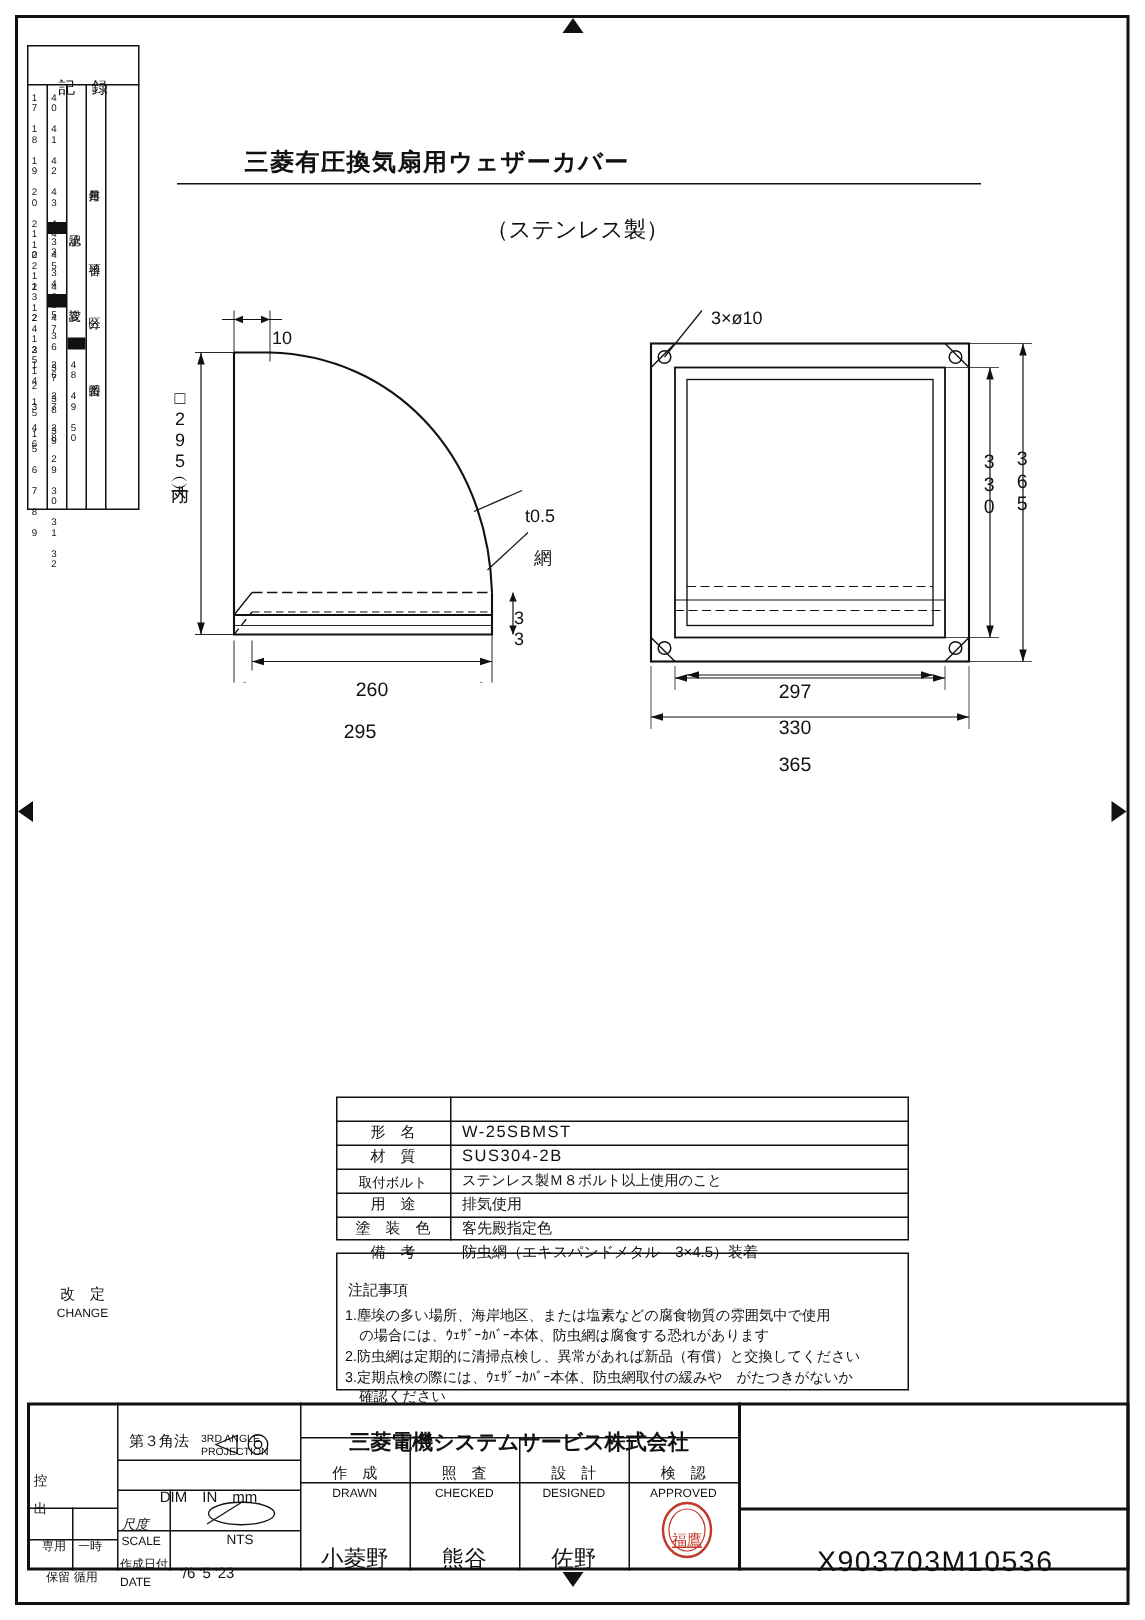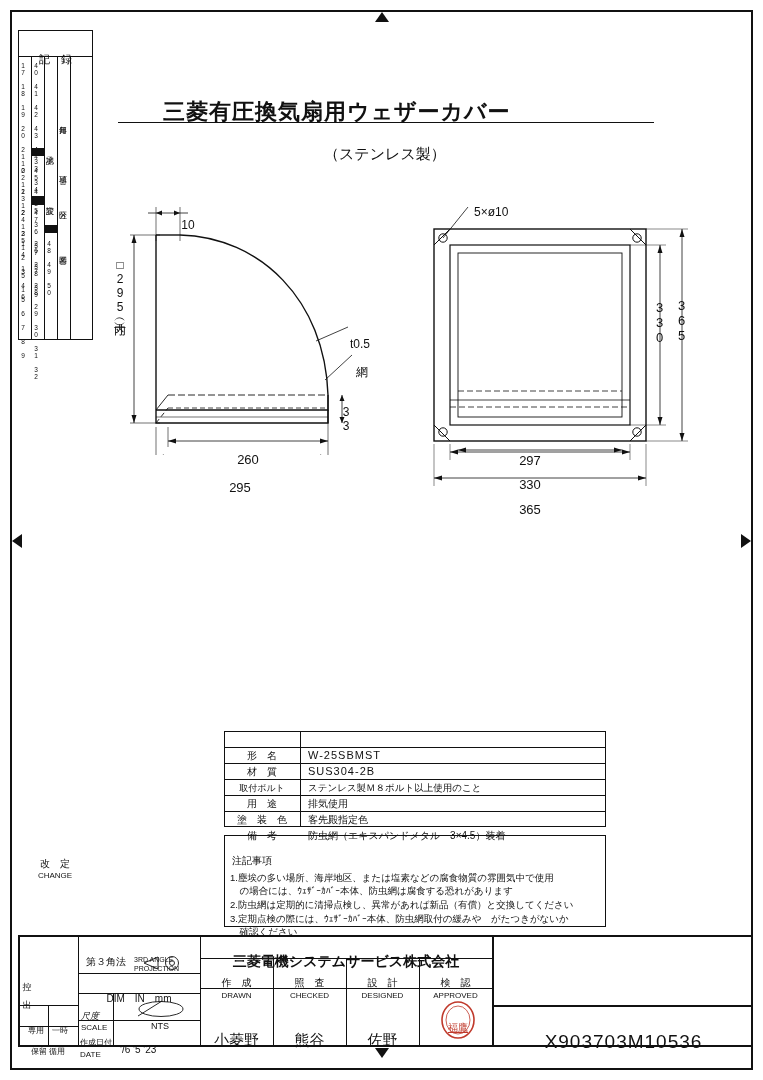--- a/index.html
+++ b/index.html
@@ -55,21 +55,21 @@
   <div class="vtext" style="left:45px;top:200px;font-size:8px;">設変</div>
   <div class="vtext" style="left:45px;top:150px;font-size:8px;">承認</div>
 
   <div class="abs" style="left:32px;top:148px;width:12px;height:8px;background:#111;"></div>
   <div class="abs" style="left:32px;top:196px;width:12px;height:9px;background:#111;"></div>
   <div class="abs" style="left:45px;top:225px;width:12px;height:8px;background:#111;"></div>
 
   <div class="t c" style="left:20px;top:843px;width:70px;font-size:10px;">改　定</div>
   <div class="t c" style="left:20px;top:856px;width:70px;font-size:8px;">CHANGE</div>
 
-  <div class="t" style="left:163px;top:85px;font-size:22px;font-weight:bold;letter-spacing:1px;">三菱有圧換気扇用ウェザーカバー</div>
+  <div class="t" style="left:163px;top:85px;font-size:16px;font-weight:bold;letter-spacing:1px;">三菱有圧換気扇用ウェザーカバー</div>
   <div class="ln" style="left:118px;top:122px;width:536px;height:1px;"></div>
   <div class="t" style="left:324px;top:130px;font-size:15px;">（ステンレス製）</div>
 
   <svg class="abs" style="left:120px;top:195px;width:270px;height:260px;" viewBox="0 0 270 260">
 
     <path d="M36,40 L60,40" stroke="#111" stroke-width="1.4" fill="none"></path>
 
     <path d="M60,40 C140,42 205,105 208,200" stroke="#111" stroke-width="1.4" fill="none"></path>
 
     <path d="M36,40 L36,215" stroke="#111" stroke-width="1.4" fill="none"></path>
@@ -170,21 +170,21 @@
     <polygon points="220,22 212,19.5 212,24.5" fill="#111"></polygon>
     <path d="M24,48 L236,48" stroke="#111" stroke-width="0.8"></path>
     <polygon points="24,48 32,45.5 32,50.5" fill="#111"></polygon>
     <polygon points="236,48 228,45.5 228,50.5" fill="#111"></polygon>
     <path d="M40,14 L40,30" stroke="#111" stroke-width="0.5"></path>
     <path d="M220,14 L220,30" stroke="#111" stroke-width="0.5"></path>
     <path d="M24,14 L24,56" stroke="#111" stroke-width="0.5"></path>
     <path d="M236,14 L236,56" stroke="#111" stroke-width="0.5"></path>
   </svg>
 
-  <div class="t" style="left:474px;top:190px;font-size:12px;">5×ø10</div>
+  <div class="t" style="left:474px;top:190px;font-size:12px;">3×ø10</div>
   <div class="vtext" style="left:653px;top:300px;font-size:13px;">330</div>
   <div class="vtext" style="left:675px;top:298px;font-size:13px;">365</div>
   <div class="t c" style="left:500px;top:438px;width:60px;font-size:13px;">297</div>
   <div class="t c" style="left:500px;top:462px;width:60px;font-size:13px;">330</div>
   <div class="t c" style="left:500px;top:487px;width:60px;font-size:13px;">365</div>
 
   <div class="box" style="left:224px;top:731px;width:382px;height:96px;"></div>
   <div class="ln" style="left:300px;top:731px;width:1px;height:96px;"></div>
 
   <div class="ln" style="left:224px;top:747px;width:382px;height:1px;"></div>

